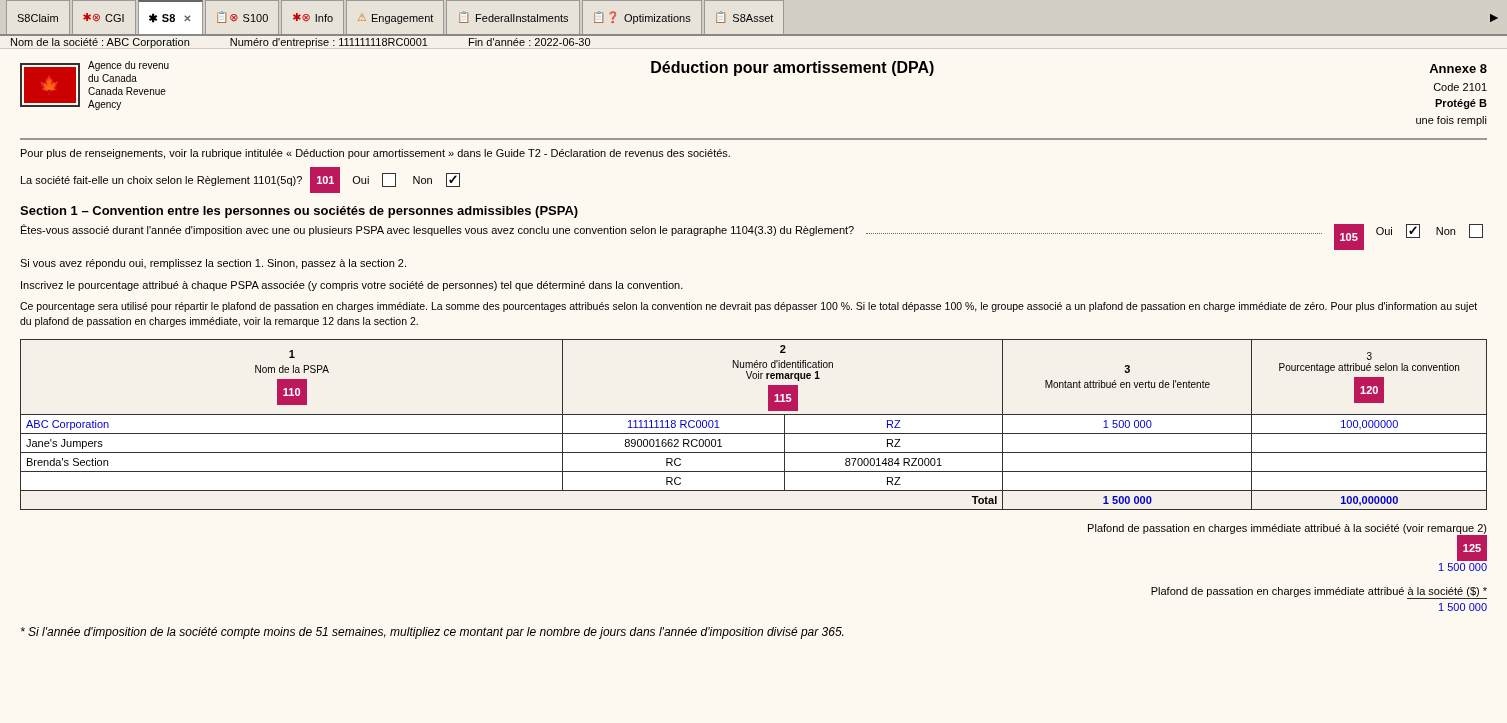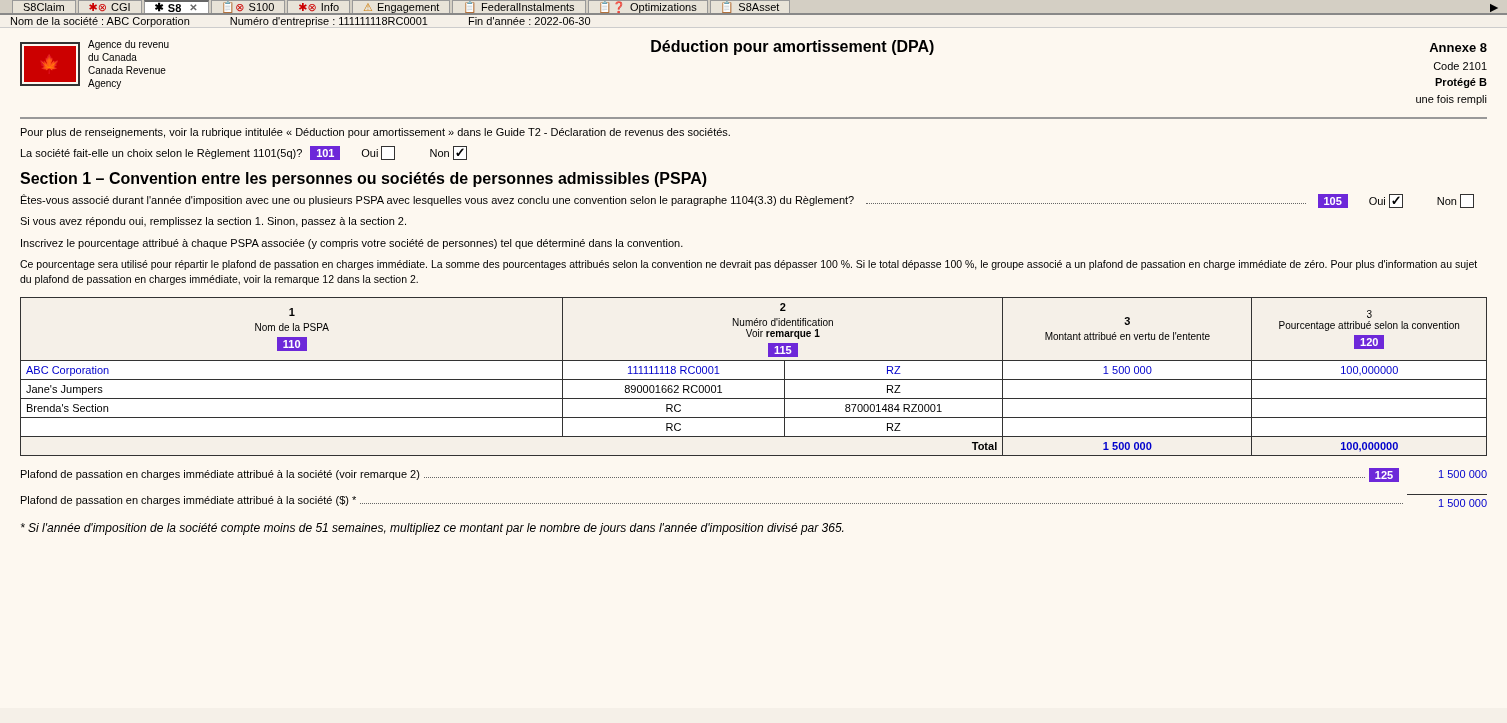--- a/index.html
+++ b/index.html
@@ -4,22 +4,22 @@
   <style>
     * { box-sizing: border-box; margin: 0; padding: 0; }
     body { font-family: Arial, sans-serif; font-size: 11px; background: #f5f0e8; color: #000; }
 
     
     .tab-bar {
       display: flex;
       align-items: stretch;
       background: #d4cfc4;
       border-bottom: 2px solid #888;
-      height: 15px;
-      padding-left: 12px;
+      height: 36px;
+      padding-left: 6px;
       gap: 2px;
     }
     .tab {
       display: flex;
       align-items: center;
       padding: 0 10px;
       background: #e8e3d8;
       border: 1px solid #999;
       border-bottom: none;
       cursor: pointer;
@@ -80,53 +80,53 @@
       line-height: 1.5;
     }
     .annexe-title { font-weight: bold; font-size: 13px; }
     .protege { font-weight: bold; }
 
     
     .content-text { font-size: 11px; margin: 6px 0; line-height: 1.4; }
     .rule-line { margin: 4px 0; display: flex; align-items: center; gap: 8px; font-size: 11px; }
     .field-box {
       display: inline-block;
-      background: #6d28d9;
+      background: #be185d;
       color: #fff;
       font-weight: bold;
-      padding: 1px 5px;
+      padding: 7px 5px;
       font-size: 11px;
       min-width: 30px;
       text-align: center;
     }
     .checkbox-inline {
       display: inline-flex;
       align-items: center;
-      gap: 3px;
-      margin: 0 13px;
+      gap: 13px;
+      margin: 0 4px;
     }
     .checkbox {
       width: 14px;
       height: 14px;
       border: 1.5px solid #333;
       display: inline-block;
       background: #fff;
       position: relative;
     }
     .checkbox.checked::after {
       content: '✓';
       position: absolute;
       top: -2px;
       left: 1px;
       font-size: 13px;
       font-weight: bold;
       color: #000;
     }
     .section-header {
-      font-size: 16px;
+      font-size: 13px;
       font-weight: bold;
       margin: 10px 0 6px 0;
     }
     .dotted-line {
       flex: 1;
       border-bottom: 1px dotted #666;
       margin: 0 4px;
       height: 10px;
     }
 
@@ -160,23 +160,24 @@
     .col-header-num {
       display: block;
       font-weight: bold;
       font-size: 11px;
       margin-bottom: 4px;
     }
 
     
     .footer-line {
       display: flex;
-      align-items: flex-start;
+      align-items: flex-end;
       margin: 12px 0;
       font-size: 11px;
+      flex-direction: column;
     }
     .footer-val {
       color: #00c;
       font-weight: normal;
       min-width: 80px;
       text-align: right;
     }
     .footer-note { font-size: 12px; margin-top: 6px; font-style: italic; }
 
     .blue { color: #00c; }

